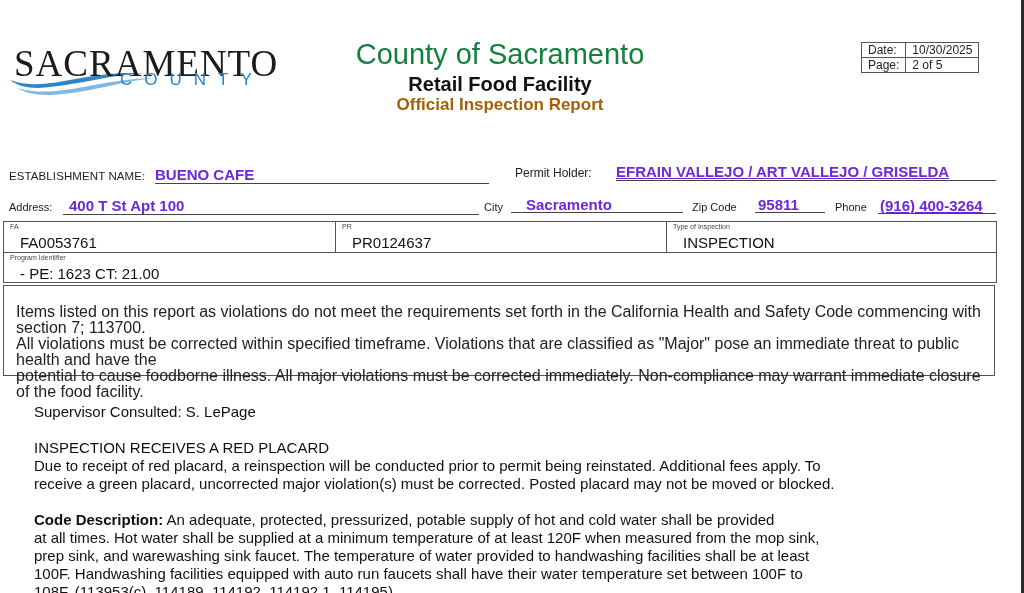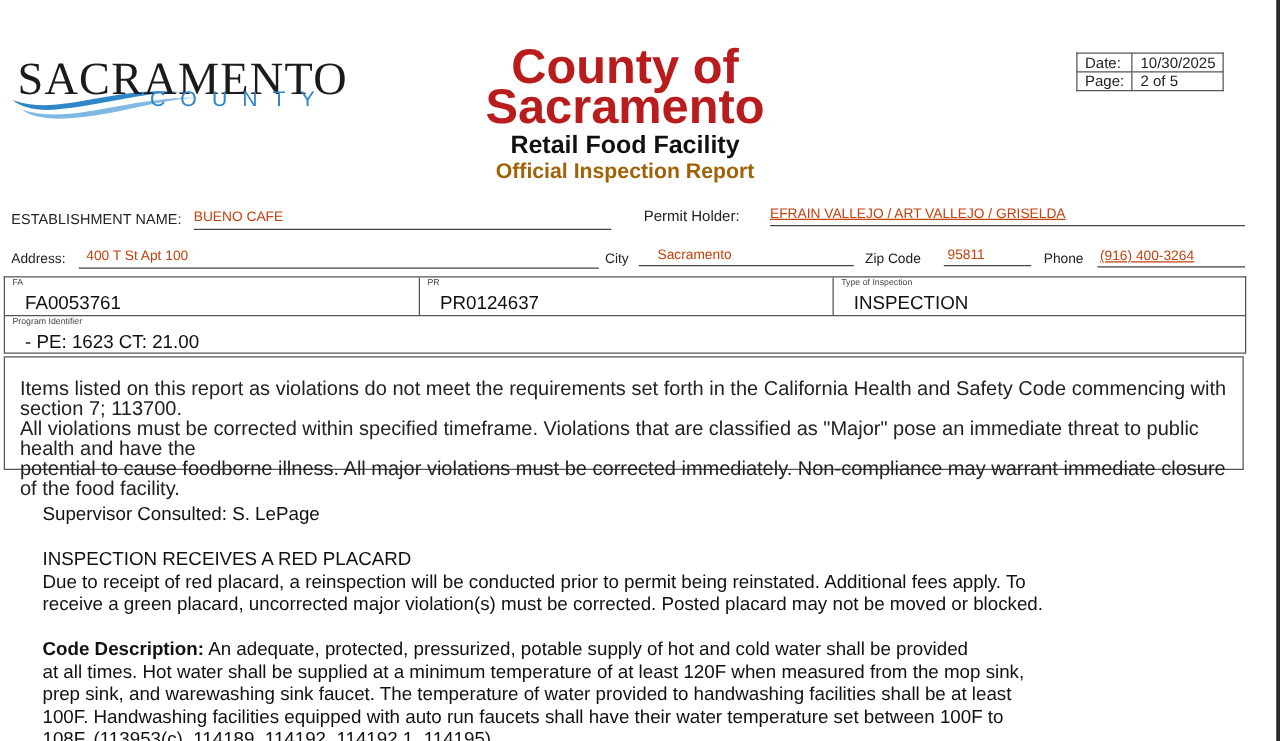--- a/index.html
+++ b/index.html
@@ -12,34 +12,34 @@
     .right-edge { position: absolute; left: 1021px; top: 0; width: 3px; height: 593px; background: #2a2a2a; }
 
     
     .logo { position: absolute; left: 8px; top: 6px; width: 250px; height: 62px; }
     .logo-word { position: absolute; left: 6px; top: 8px; font-family: "Liberation Serif", serif; font-size: 37px; letter-spacing: 1px; color: #1b1b1b; white-space: nowrap; }
     .logo-county { position: absolute; left: 112px; top: 36px; font-family: Liberation Sans, sans-serif; font-size: 17px; letter-spacing: 12px; color: #2e86c8; white-space: nowrap; }
     .logo-wave { position: absolute; left: 0; top: 30px; }
 
     
     .title-block { position: absolute; left: 330px; top: 10px; width: 340px; text-align: center; }
-    .title-main { font-size: 39px; font-weight: bold; color: #b91c1c; line-height: 32px; }
+    .title-main { font-size: 29px; font-weight: normal; color: #15803d; line-height: 32px; }
     .title-sub1 { font-size: 20px; font-weight: bold; color: #111; line-height: 22px; margin-top: 3px; }
     .title-sub2 { font-size: 17px; font-weight: bold; color: #a16207; line-height: 20px; }
 
     
     .meta-box { position: absolute; left: 861px; top: 14px; border-collapse: collapse; font-size: 12px; }
     .meta-box td { border: 1px solid #555; padding: 0 6px; height: 14px; line-height: 14px; color: #222; }
     .meta-box td.k { width: 26px; }
     .meta-box td.v { width: 60px; }
 
     
     .lbl { position: absolute; font-size: 11px; color: #222; white-space: nowrap; }
     .lbl.caps { font-size: 11.5px; letter-spacing: 0.1px; }
-    .val { position: absolute; font-size: 11px; color: #c2410c; white-space: nowrap; border-bottom: 1px solid #444; height: 17px; line-height: 17px; }
+    .val { position: absolute; font-size: 15px; color: #6d28d9; white-space: nowrap; border-bottom: 1px solid #444; height: 17px; line-height: 17px; font-weight: bold; }
     .val.under { text-decoration: underline; border-bottom: none; }
 
     
     .info { position: absolute; left: 3px; top: 193px; width: 992px; border: 1px solid #555; border-bottom: none; }
     .info-row { position: relative; border-bottom: 1px solid #555; height: 30px; }
     .info-row.r2 { height: 29px; }
     .info-cell { position: absolute; top: 0; height: 30px; }
     .info-cell.c2 { border-left: 1px solid #555; }
     .info-cell.c3 { border-left: 1px solid #555; }
     .tiny { position: absolute; left: 6px; top: 1px; font-size: 7px; color: #444; }

